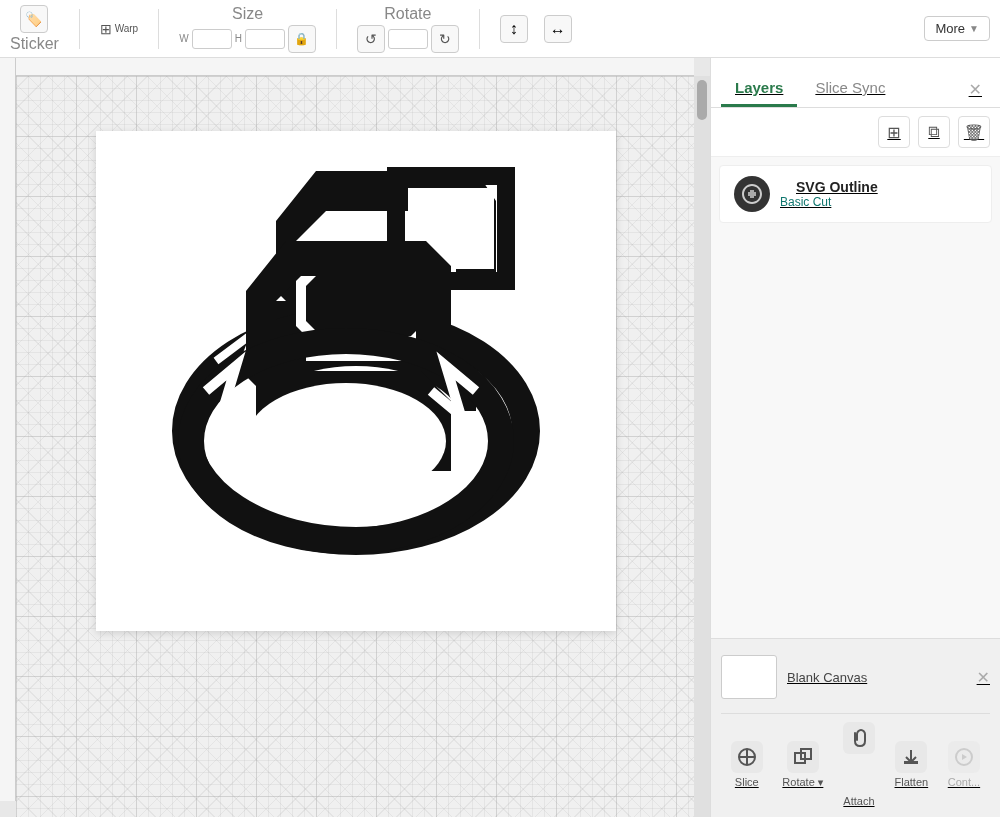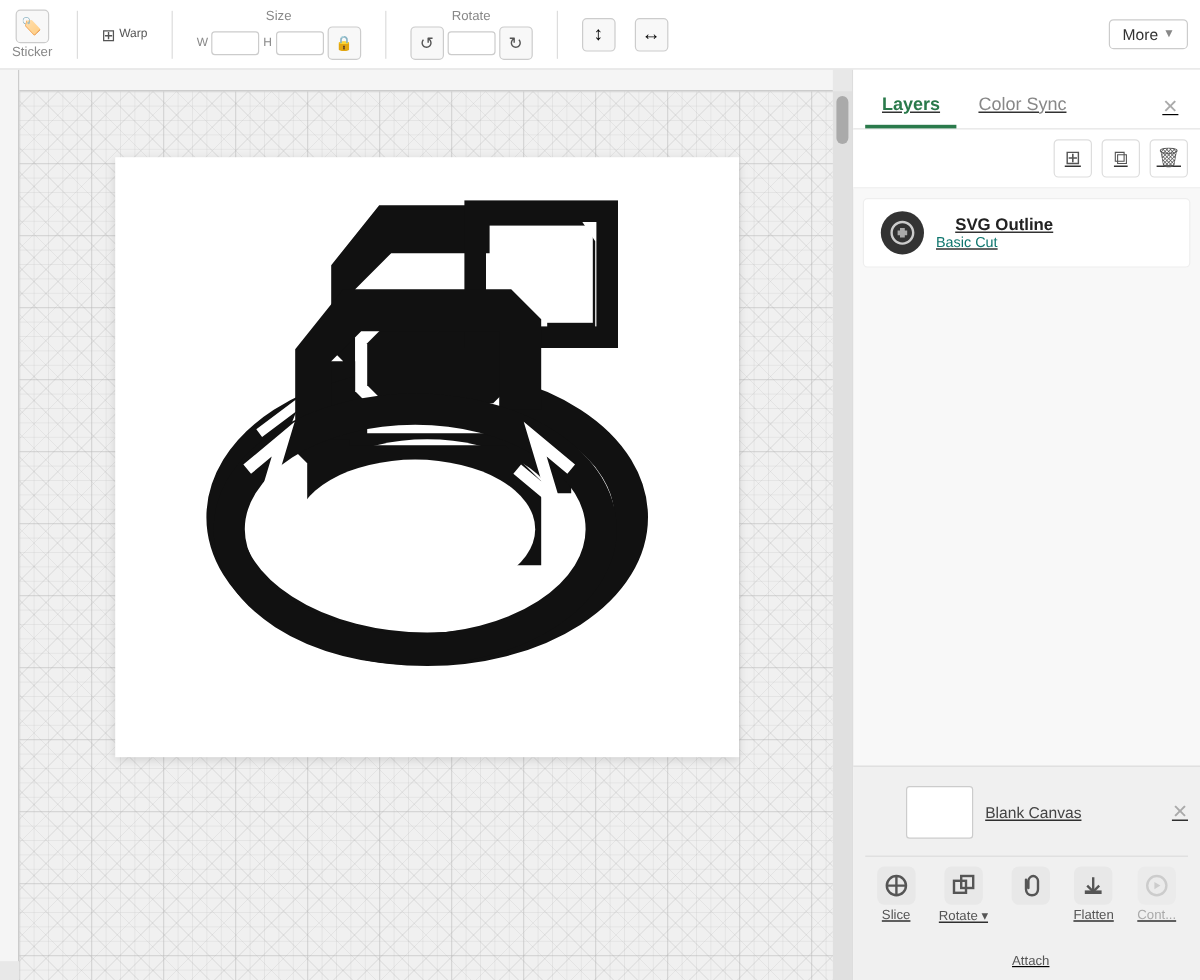--- a/index.html
+++ b/index.html
@@ -18,21 +18,21 @@
     }
     .toolbar-group {
       display: flex;
       flex-direction: column;
       align-items: center;
       font-size: 11px;
       color: #555;
       gap: 2px;
     }
     .toolbar-group .label {
-      font-size: 11px;
+      font-size: 16px;
       color: #888;
     }
     .toolbar-input-row {
       display: flex;
       align-items: center;
       gap: 3px;
     }
     .toolbar-input {
       width: 40px;
       height: 20px;
@@ -307,40 +307,40 @@
       margin-top: auto;
       border-top: 1px solid #ddd;
       background: #f0f0f0;
       padding: 10px;
     }
     .blank-canvas-row {
       display: flex;
       align-items: center;
       gap: 10px;
       padding: 6px 0;
-      margin-left: 34px;
     }
     .blank-canvas-thumb {
       width: 56px;
       height: 44px;
       border: 1px solid #ccc;
       background: white;
       border-radius: 3px;
       flex-shrink: 0;
     }
     .blank-canvas-label {
       font-size: 13px;
       color: #444;
     }
     .panel-bottom-actions {
       display: flex;
       justify-content: space-around;
       padding-top: 8px;
       border-top: 1px solid #ddd;
       margin-top: 8px;
+      align-items: center;
     }
     .bottom-action {
       display: flex;
       flex-direction: column;
       align-items: center;
       gap: 3px;
       cursor: pointer;
       font-size: 11px;
       color: #555;
     }
@@ -474,21 +474,21 @@
     </div>
   </div>
 
   <div class="right-panel">
 
     <div class="panel-tabs">
       <div class="panel-tab active">
         <span>Layers</span>
       </div>
       <div class="panel-tab">
-        <span>Color Sync</span>
+        <span>Slice Sync</span>
       </div>
       <span class="panel-tab-close">✕</span>
     </div>
 
     <div class="panel-actions">
       <button class="panel-action-btn" title="Add layer">
         <span>⊞</span>
       </button>
       <button class="panel-action-btn" title="Duplicate">
         <span>⧉</span>

